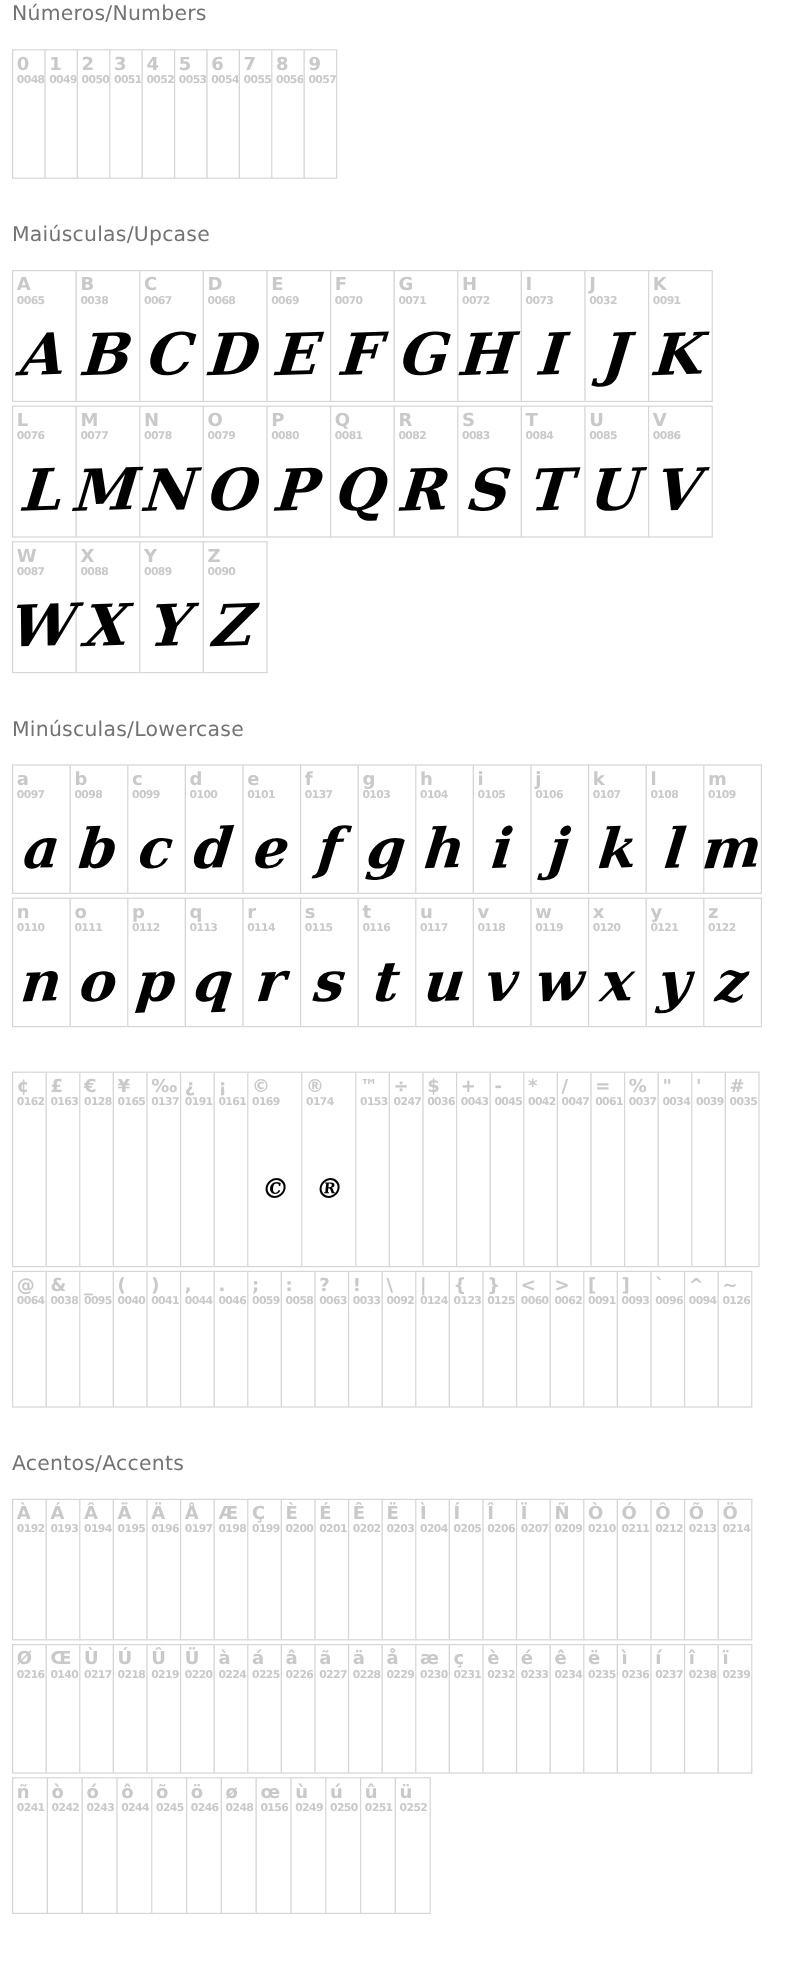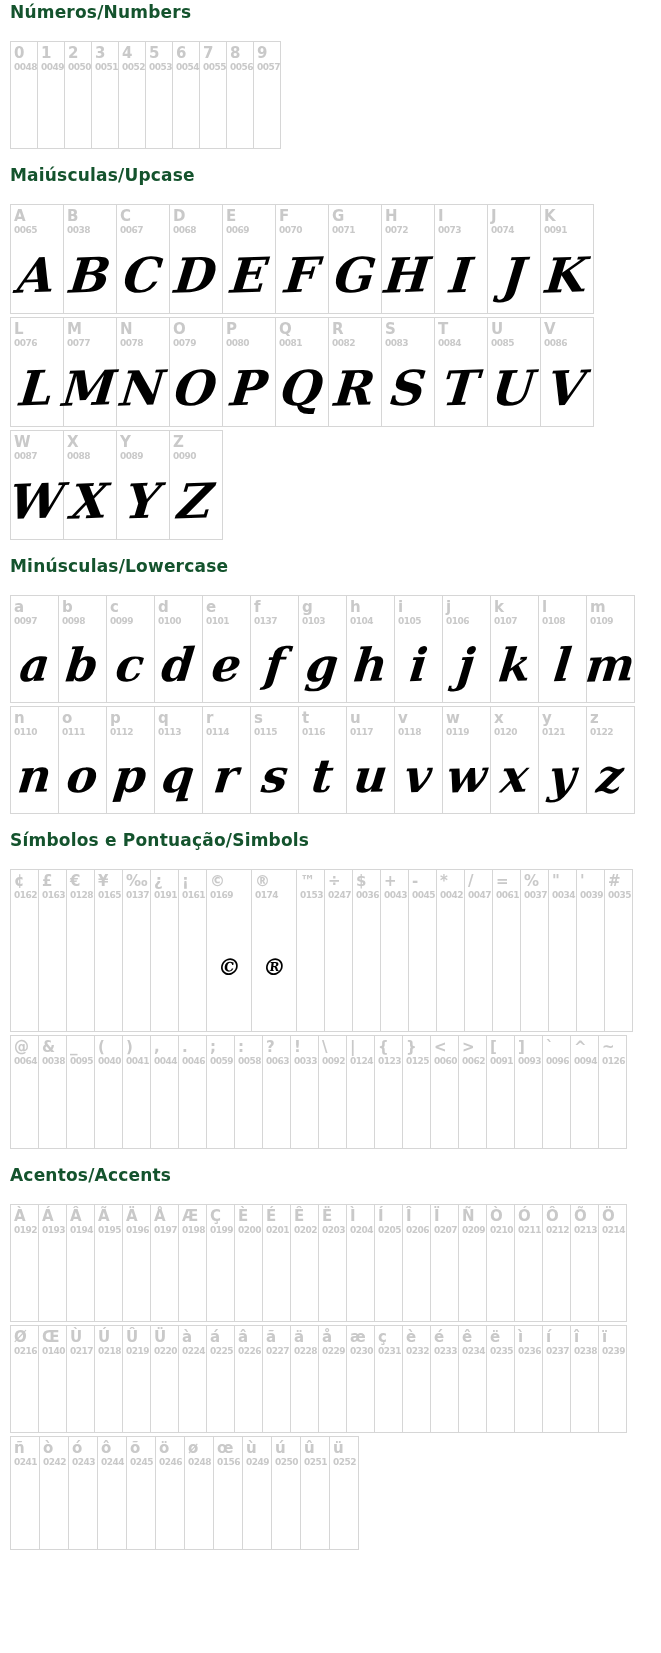--- a/index.html
+++ b/index.html
@@ -2,27 +2,27 @@
 <html><head>
 <meta charset="utf-8">
 <style>
   html,body{margin:0;padding:0;background:#ffffff;}
   body{
     width:661px;
     font-family:"DejaVu Sans","Liberation Sans",sans-serif;
     overflow-x:hidden;
   }
   .page{padding:2px 10px 14px 10px;}
-  section.sec{margin-top:16px;}
+  section.sec{margin-top:37px;}
   section.sec:first-child{margin-top:0;}
   h2.section-title{
     margin:0 0 19px 0;
     font-size:17px;
-    font-weight:700;
-    color:#14532d;
+    font-weight:400;
+    color:#737373;
     letter-spacing:.2px;
     line-height:20px;
   }
   .row{display:flex;align-items:stretch;}
   .row + .row{margin-top:3px;}
   .cell{
     box-sizing:border-box;
     border:1px solid #d6d6d6;
     background:#fff;
     display:flex;
@@ -224,21 +224,21 @@
             <span class="hchar">I</span>
             <span class="hcode">0073</span>
           </div>
           <div class="glyph-area">
             <span class="glyph">I</span>
           </div>
         </div>
         <div class="cell has-glyph">
           <div class="hdr">
             <span class="hchar">J</span>
-            <span class="hcode">0074</span>
+            <span class="hcode">0032</span>
           </div>
           <div class="glyph-area">
             <span class="glyph">J</span>
           </div>
         </div>
         <div class="cell has-glyph">
           <div class="hdr">
             <span class="hchar">K</span>
             <span class="hcode">0091</span>
           </div>
@@ -622,21 +622,20 @@
             <span class="hchar">z</span>
             <span class="hcode">0122</span>
           </div>
           <div class="glyph-area">
             <span class="glyph">z</span>
           </div>
         </div>
       </div>
     </section>
     <section class="sec sec-symbols">
-      <h2 class="section-title">Símbolos e Pontuação/Simbols</h2>
       <div class="row r0">
         <div class="cell">
           <div class="hdr">
             <span class="hchar">¢</span>
             <span class="hcode">0162</span>
           </div>
           <div class="glyph-area"></div>
         </div>
         <div class="cell">
           <div class="hdr">

